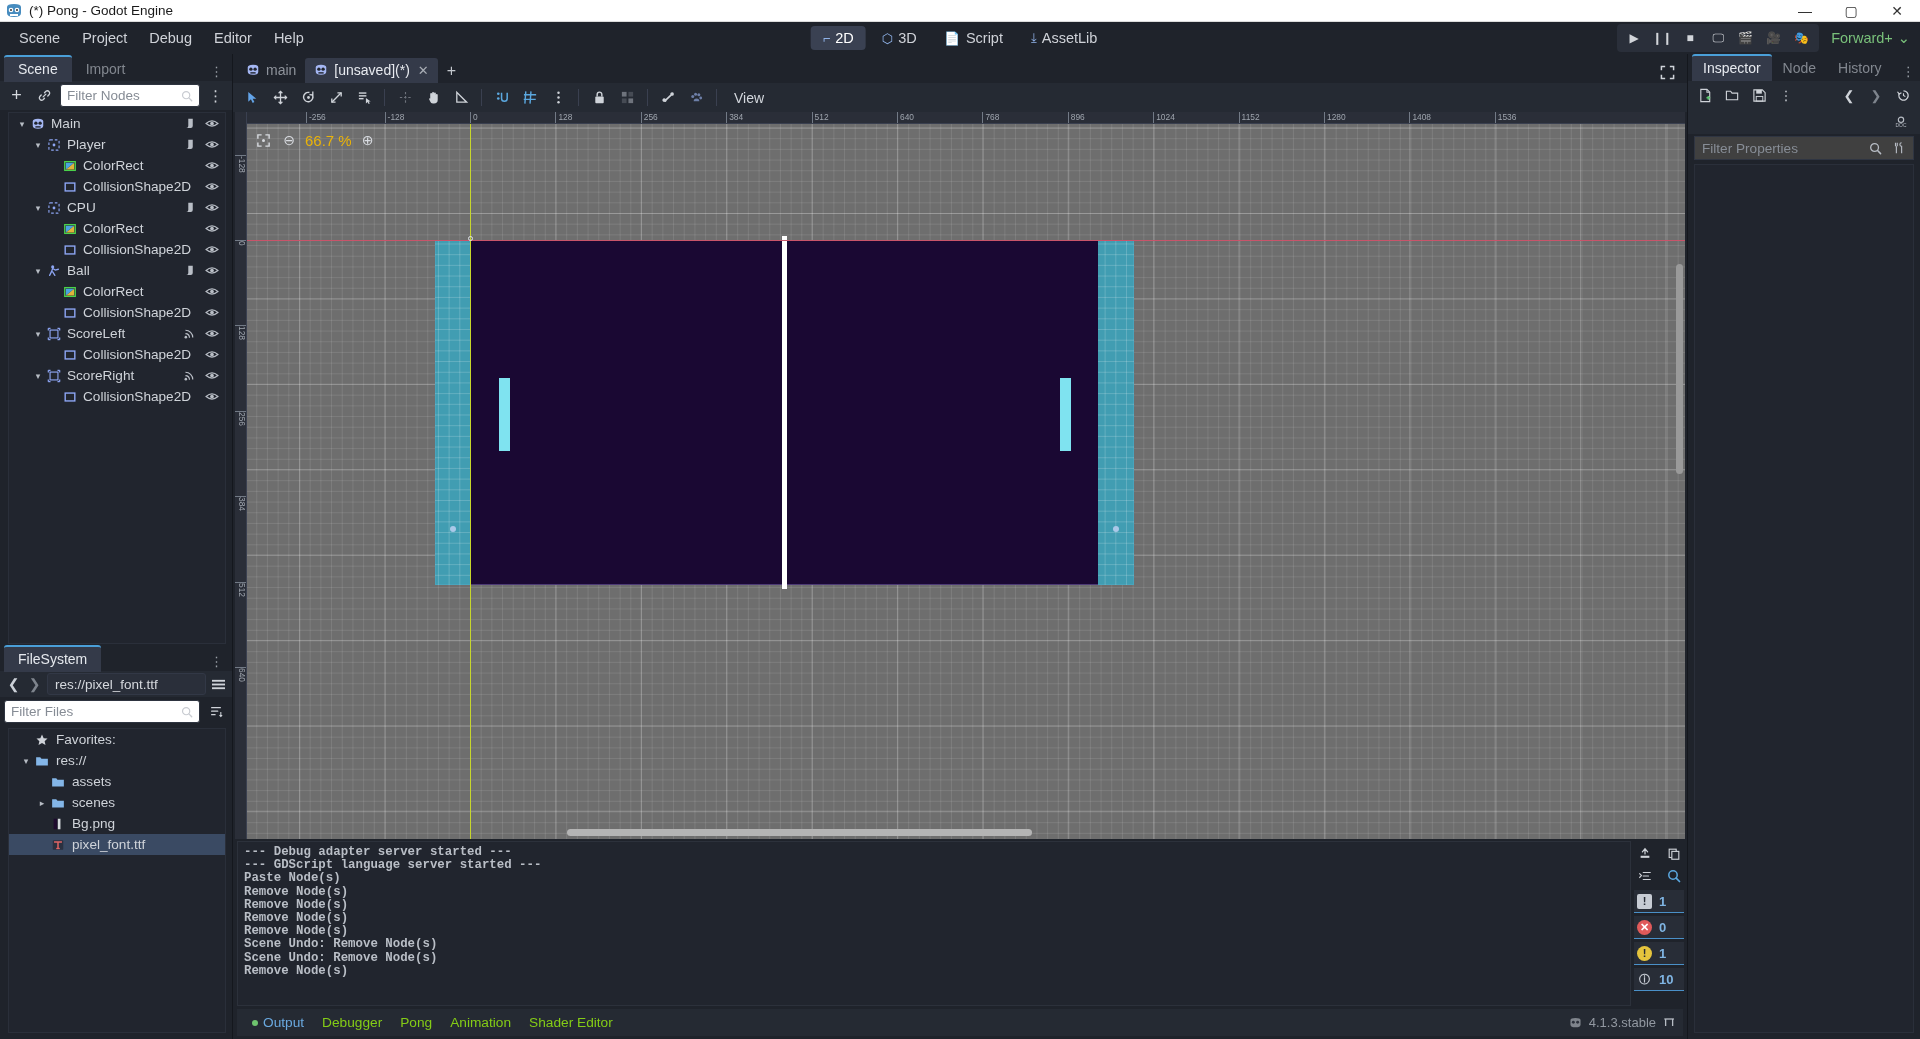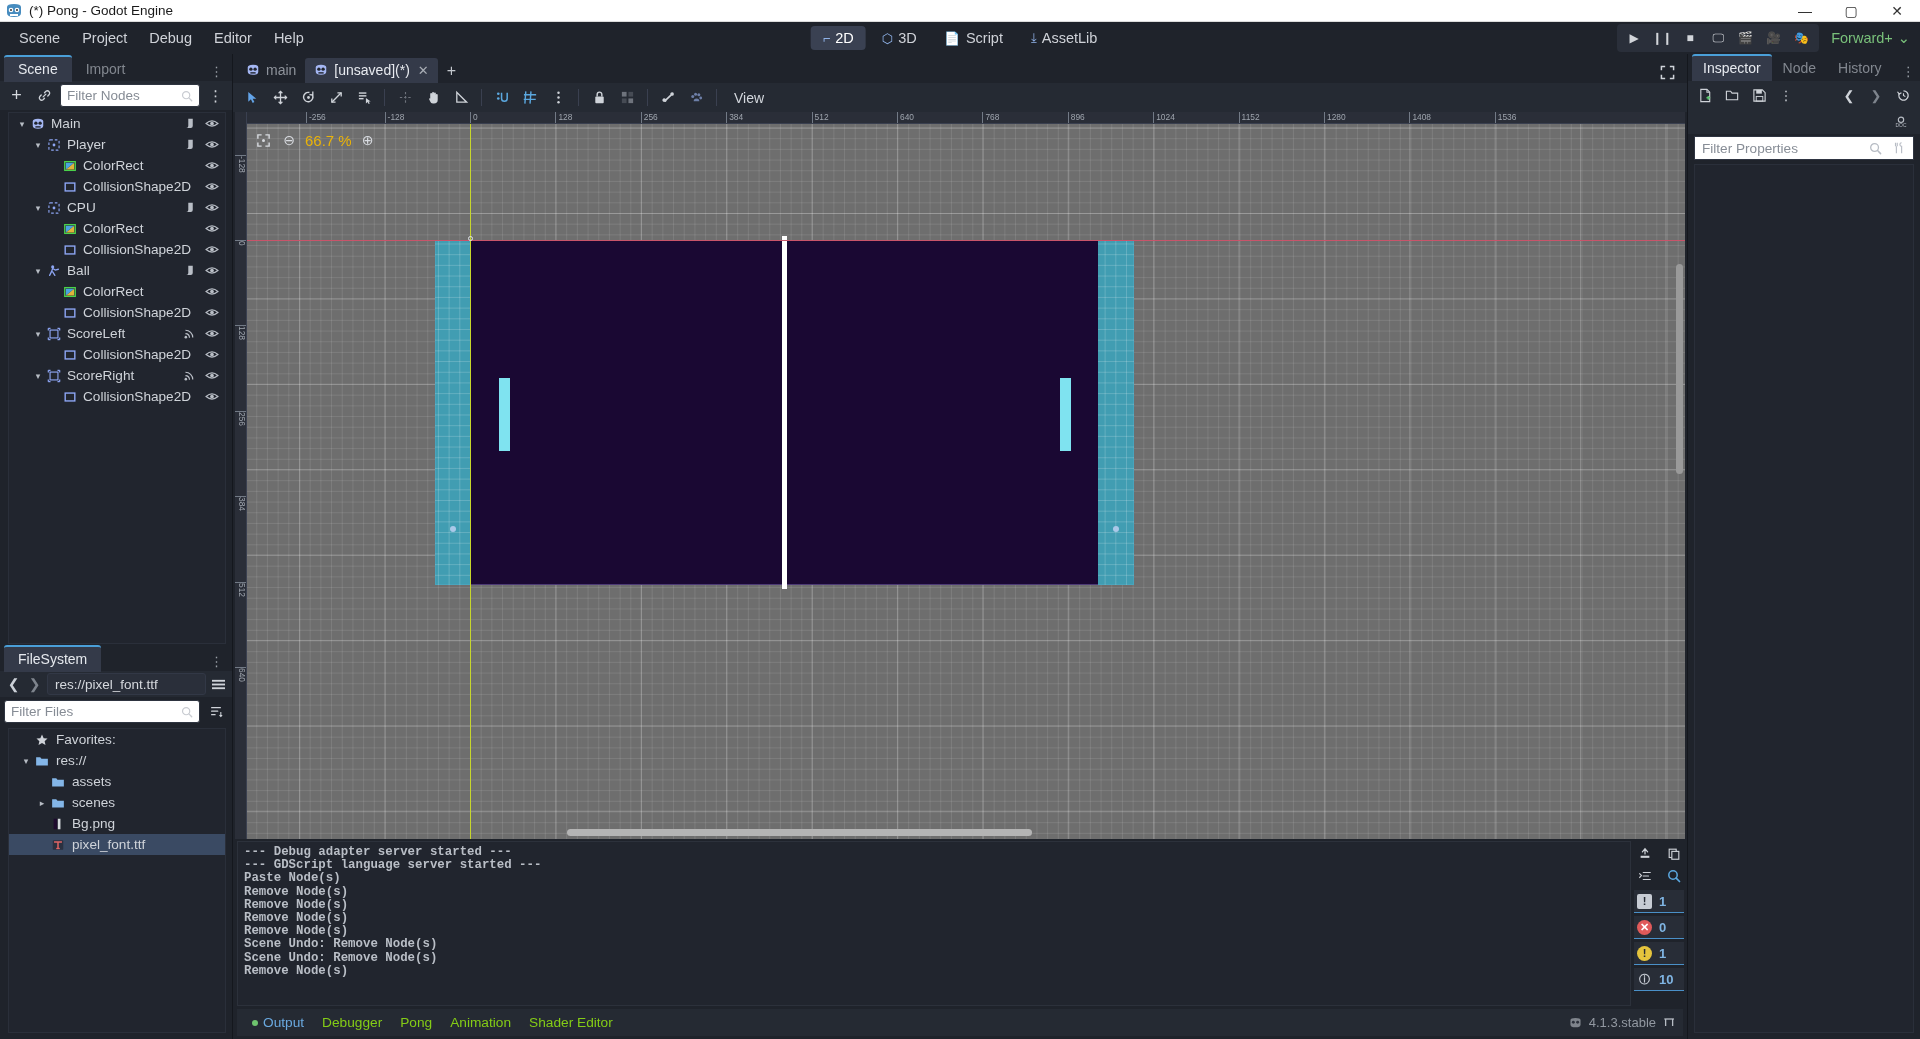--- a/index.html
+++ b/index.html
@@ -168,21 +168,21 @@
 
   
   #right-panel{ width:233px; background:#1f232b; border-left:1px solid #14171d; display:flex;flex-direction:column;}
   .insp-tabs{ display:flex;align-items:flex-end;height:27px;padding-left:4px;}
   .itab{ padding:4px 11px 5px; font-size:14px; color:#82878f; border-top:2px solid transparent;}
   .itab.active{ background:#343a49;color:#e7eaef;border-top:2px solid #4a9fd8;border-radius:3px 3px 0 0;}
   .insp-tool{ display:flex;align-items:center;height:29px;gap:3px;padding:0 5px;background:#252a33;}
   .ibtn{width:24px;height:23px;display:flex;align-items:center;justify-content:center;color:#cfd3d9;font-size:13px;border-radius:3px;}
   .insp-sub{ height:24px; background:#252a33; display:flex; justify-content:flex-end; align-items:center; padding-right:7px;}
   .insp-filter{
-    display:flex;align-items:center;height:24px;margin:2px 6px;background:#ffffff;border:1px solid #2f3542;
+    display:flex;align-items:center;height:24px;margin:2px 6px;background:#404040;border:1px solid #2f3542;
     padding:0 7px;font-size:13.6px;color:#878d96; gap:6px;
   }
   #insp-body{ flex:1; background:#21252e; margin:2px 6px 6px 6px; border:1px solid #2a2f3a;}
 
   svg{display:block;}
 </style>
 </head>
 <body>
 
 <div id="titlebar">

